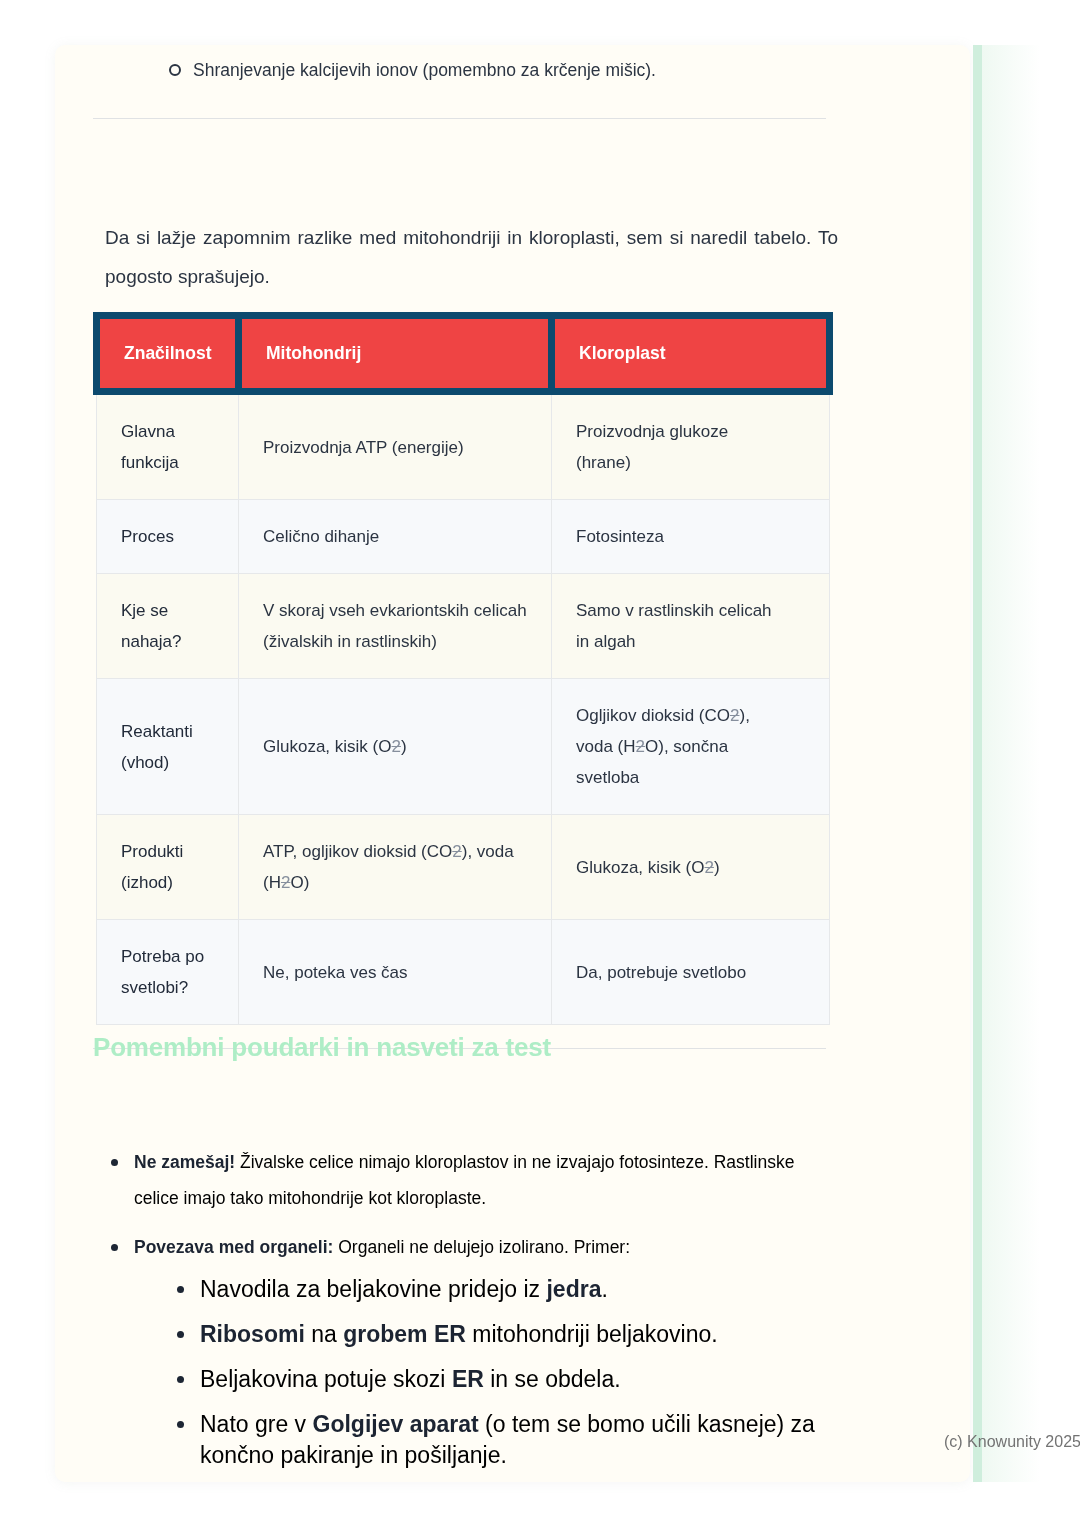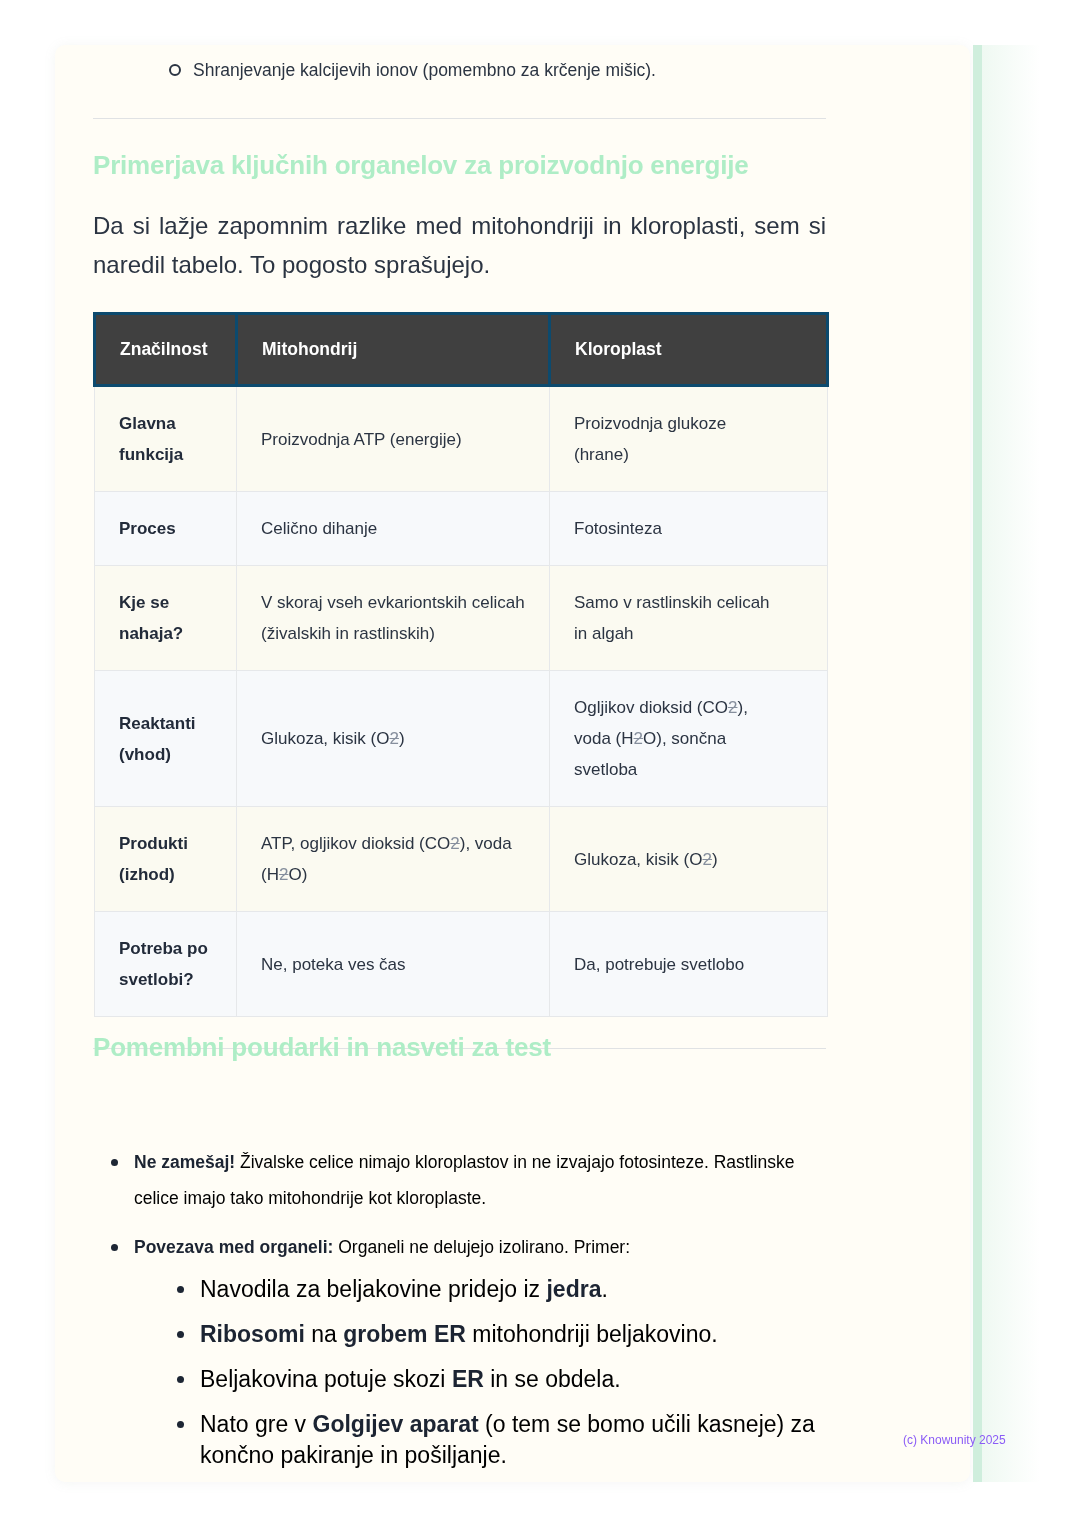--- a/index.html
+++ b/index.html
@@ -64,55 +64,55 @@
     color:#aeedc6;
     letter-spacing:-0.2px;
     white-space:nowrap;
     margin:0;
   }
   .heading-1{top:150px;}
   .heading-2{top:1032px;}
 
   .intro{
     position:absolute;top:206px;
-    font-size:24px;line-height:39px;
+    font-size:19px;line-height:39px;
     text-align:justify;
-    margin:0;
+    margin:12px;
   }
 
   
   .cmp-table-wrap{position:absolute;left:93px;top:312px;width:733px;}
   table.cmp{
     width:733px;table-layout:fixed;
     border-collapse:collapse;
     font-size:17px;
   }
   table.cmp col.c1{width:142px;}
   table.cmp col.c2{width:313px;}
   table.cmp col.c3{width:278px;}
   table.cmp thead th{
-    background:#404040;
+    background:#ef4444;
     color:#ffffff;
     font-weight:700;font-size:17.5px;
     text-align:left;vertical-align:middle;
     padding:24px 24px;
-    border:3px solid #0c4a6e;
+    border:7px solid #0c4a6e;
   }
   table.cmp tbody th,
   table.cmp tbody td{
     border:1px solid #e6e8ea;
     padding:21px 24px;
     vertical-align:middle;
     text-align:left;
     line-height:31px;
     font-weight:400;
     color:#2b3442;
   }
   table.cmp tbody th{
-    font-weight:700;color:#222b3a;
+    font-weight:400;color:#222b3a;
   }
   table.cmp tbody td:last-child{padding-right:48px;}
   table.cmp tbody tr:nth-child(odd) th,
   table.cmp tbody tr:nth-child(odd) td{background:#fbfaf1;}
   table.cmp tbody tr:nth-child(even) th,
   table.cmp tbody tr:nth-child(even) td{background:#f7f9fb;}
 
   .seg-b{font-weight:700;color:#1c2432;}
   .seg-s{text-decoration:line-through;color:#868f9d;}
 
@@ -139,41 +139,40 @@
     margin-bottom:14px;
   }
   ul.sublist > li::before{
     content:"";
     position:absolute;left:9px;top:12px;
     width:7px;height:7px;border-radius:50%;
     background:#1d2634;
   }
 
   .credit{
-    position:absolute;left:903px;top:1433px;
-    font-size:12px;color:#8b5cf6;
+    position:absolute;left:944px;top:1433px;
+    font-size:16px;color:#737373;
     z-index:5;white-space:nowrap;
   }
 </style>
 </head>
 <body>
 
 <div class="screen">
 
   <div class="page-card"></div>
   <div class="accent-stripe"></div>
   <div class="accent-wash"></div>
 
   <div class="content note">
     <span>Shranjevanje kalcijevih ionov (pomembno za krčenje mišic).</span>
   </div>
 
   <div class="divider divider-1"></div>
 
-  <h2 class="green-heading heading-1">Primerjava ključnih organelov za proizvodnjo energije</h2>
 
   <p class="content intro">Da si lažje zapomnim razlike med mitohondriji in kloroplasti, sem si naredil tabelo. To pogosto sprašujejo.</p>
 
   <div class="cmp-table-wrap">
     <table class="cmp">
       <colgroup>
           <col class="c1">
           <col class="c2">
           <col class="c3">
         </colgroup>

